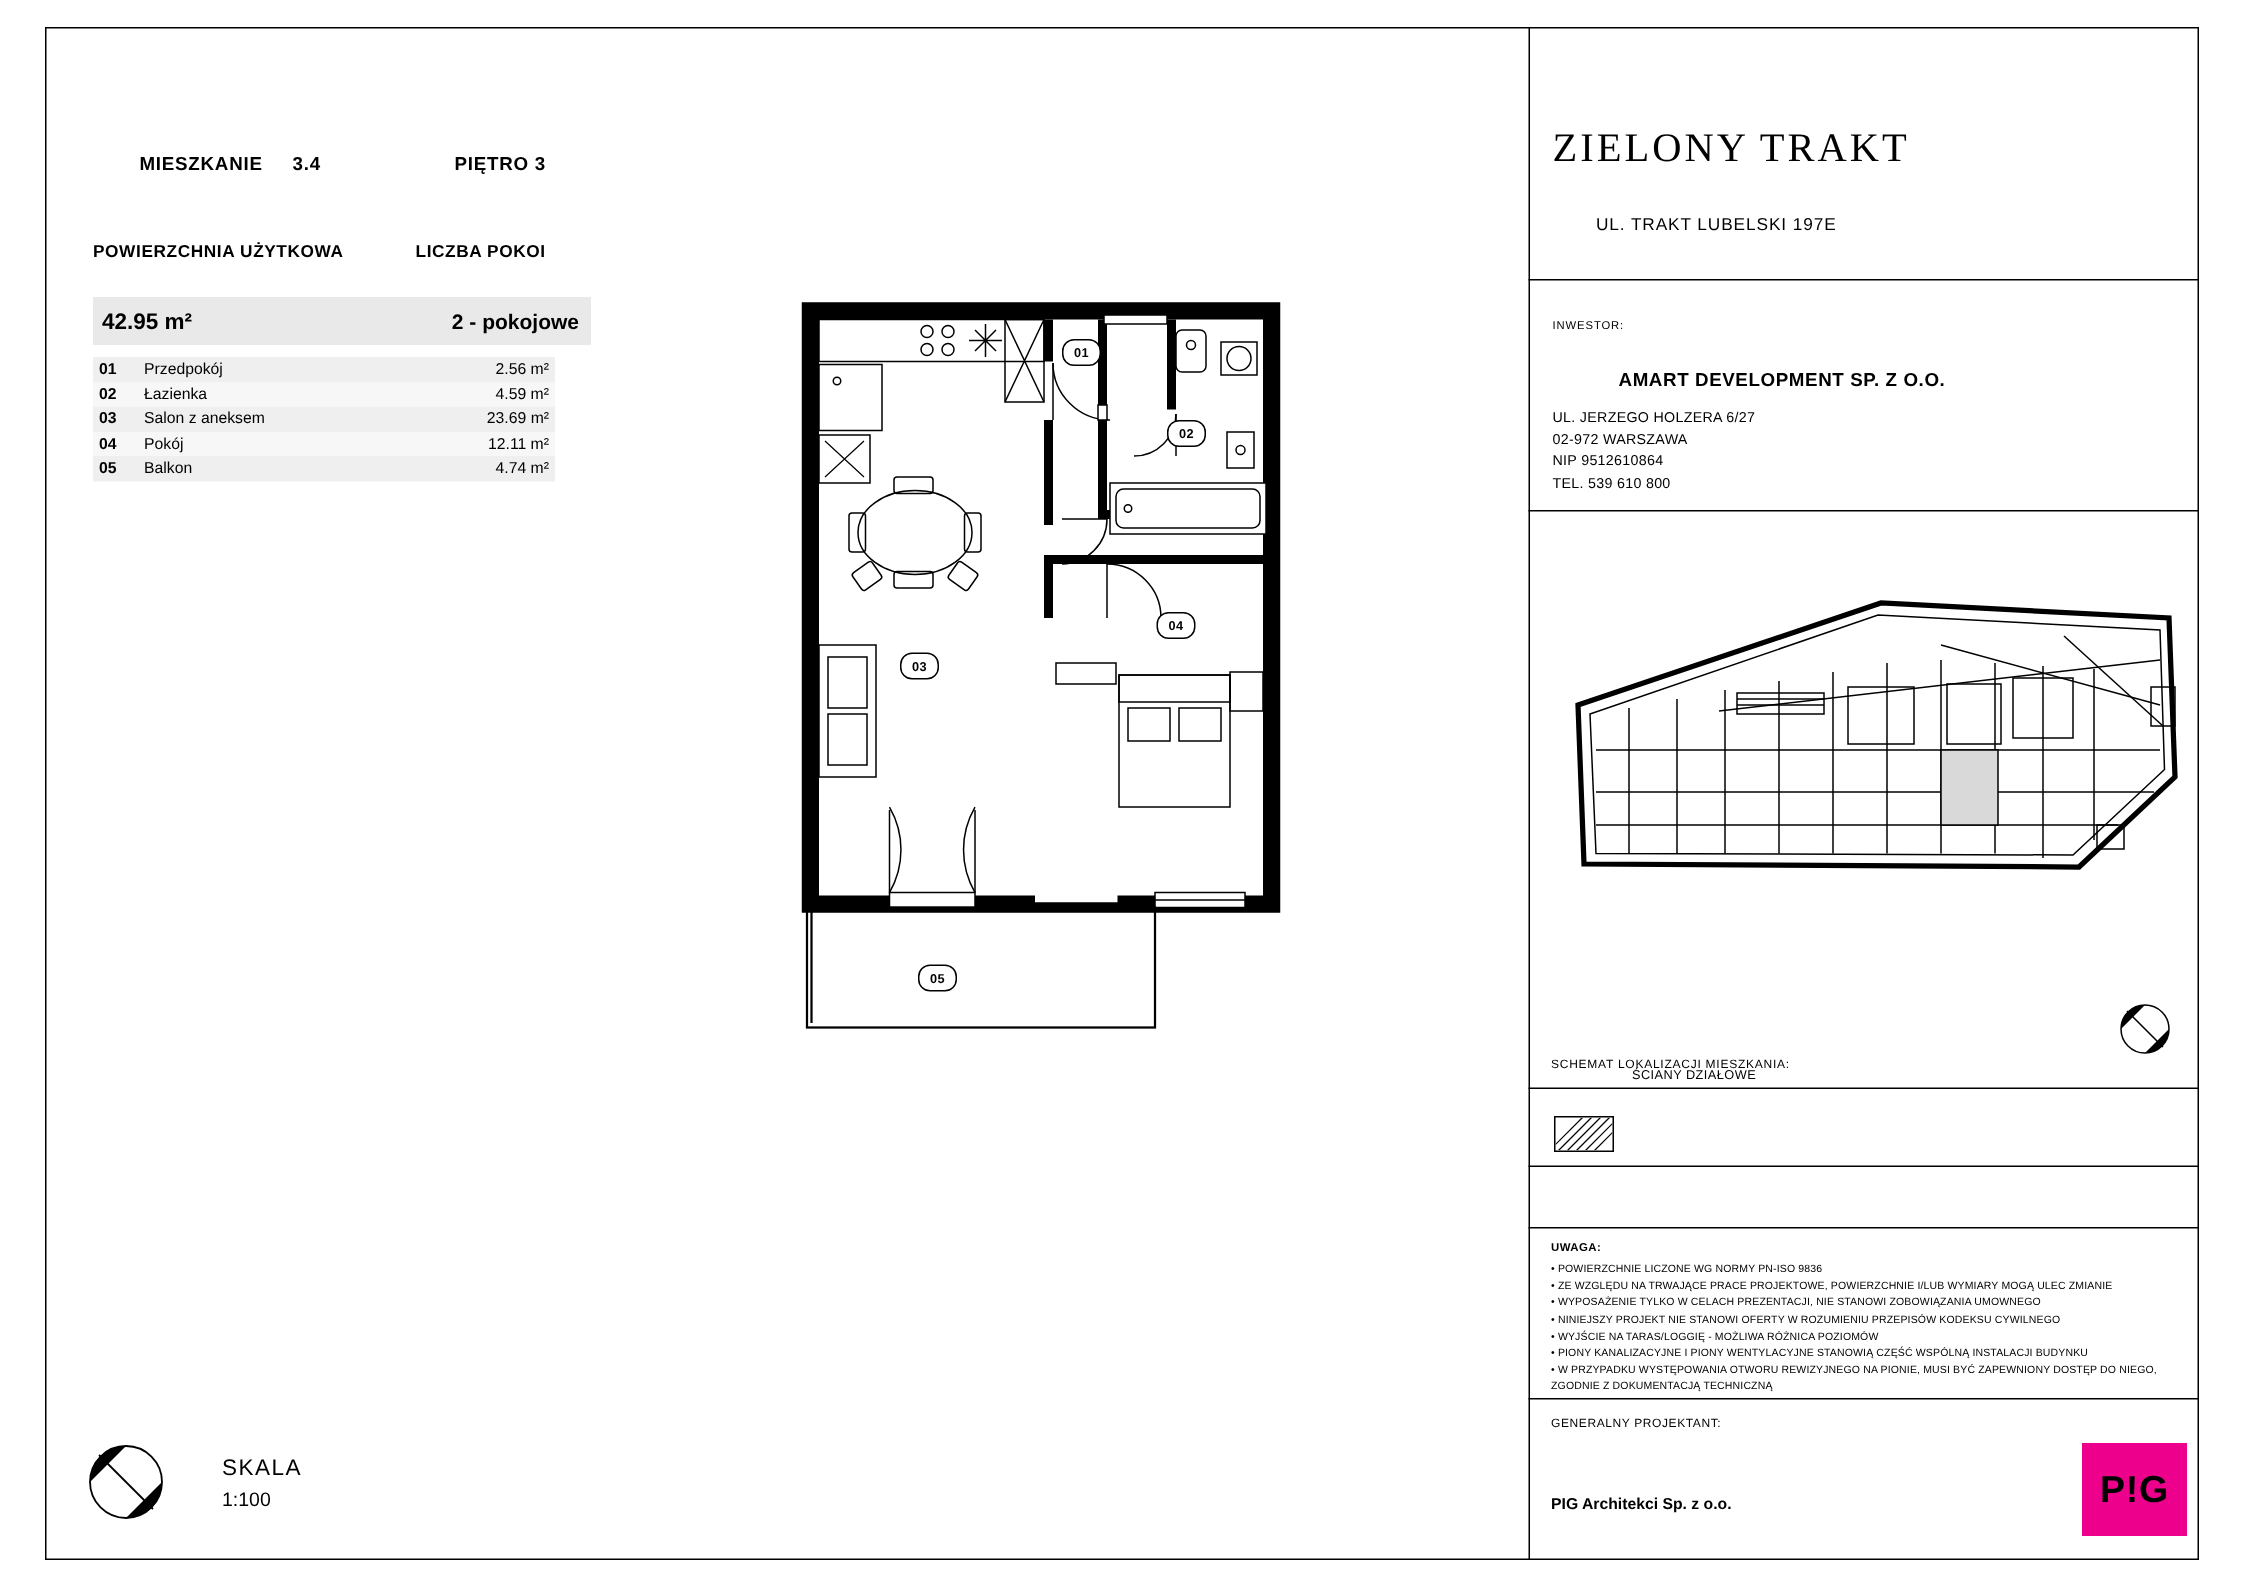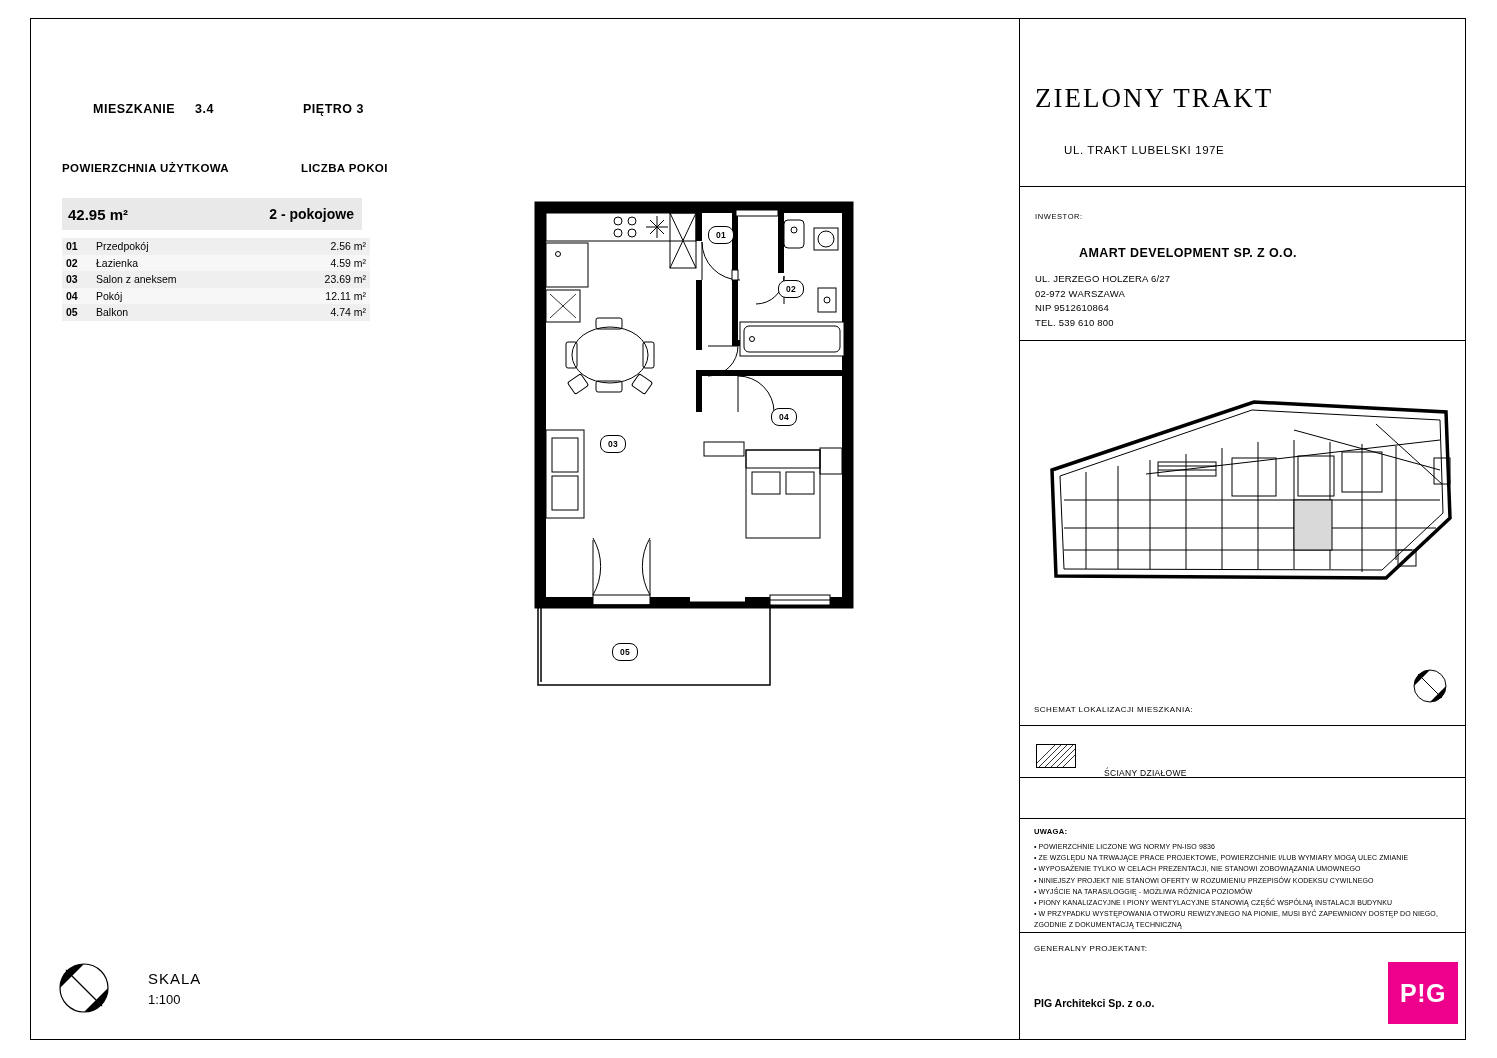--- a/index.html
+++ b/index.html
@@ -43,25 +43,25 @@
   .lbl-pietro {
     position: absolute; left: 303px; top: 102px;
     font-size: 12.5px; letter-spacing: .5px; font-weight: 700;
   }
   .lbl-powierzchnia {
     position: absolute; left: 62px; top: 162px;
     font-size: 11.5px; letter-spacing: .4px; font-weight: 700;
   }
   .lbl-liczba {
     position: absolute; left: 277px; top: 162px;
-    font-size: 11.5px; letter-spacing: .4px; font-weight: 700; margin-left: 24px;
+    font-size: 11.5px; letter-spacing: .4px; font-weight: 700;
   }
   .area-bar {
     position: absolute; left: 62px; top: 198px;
-    width: 300px; height: 32px;
+    width: 332px; height: 32px;
     background: #e9e9e9;
   }
   .area-bar .area-val {
     position: absolute; left: 6px; top: 8px;
     font-size: 15px; font-weight: 700;
   }
   .area-bar .rooms-val {
     position: absolute; right: 8px; top: 8px;
     font-size: 14px; font-weight: 700;
   }
@@ -148,22 +148,22 @@
     position: absolute; left: 1034px; top: 705px;
     font-size: 8px; letter-spacing: .5px;
   }
   .legend-swatch {
     position: absolute; left: 1036px; top: 744px;
     width: 38px; height: 22px; border: 1px solid #000;
     background: #fff;
     overflow: hidden;
   }
   .legend-label {
-    position: absolute; left: 1088px; top: 768px;
-    font-size: 8.5px; letter-spacing: .3px; margin-left: 16px;
+    position: absolute; left: 1088px; top: 711px;
+    font-size: 8.5px; letter-spacing: .3px;
   }
   .disclaimer {
     position: absolute; left: 1034px; top: 788px;
     width: 420px;
     font-size: 7.6px; line-height: 12px; letter-spacing: .2px;
   }
   .uwaga-lbl {
     position: absolute; left: 1034px; top: 827px;
     font-size: 7.6px; font-weight: 700; letter-spacing: .3px;
   }
@@ -187,21 +187,21 @@
   }
   .pig-logo {
     position: absolute; left: 1388px; top: 962px;
     width: 70px; height: 62px;
     background: #ec008c;
   }
   .pig-logo span {
     position: absolute;
     left: 0; right: 0; top: 17px;
     text-align: center;
-    color: #ffffff;
+    color: #000000;
     font-size: 25px;
     font-weight: 700;
     letter-spacing: .5px;
     font-family: "Liberation Sans", sans-serif;
   }
 </style>
 </head>
 <body>
 
 <div class="sheet">

